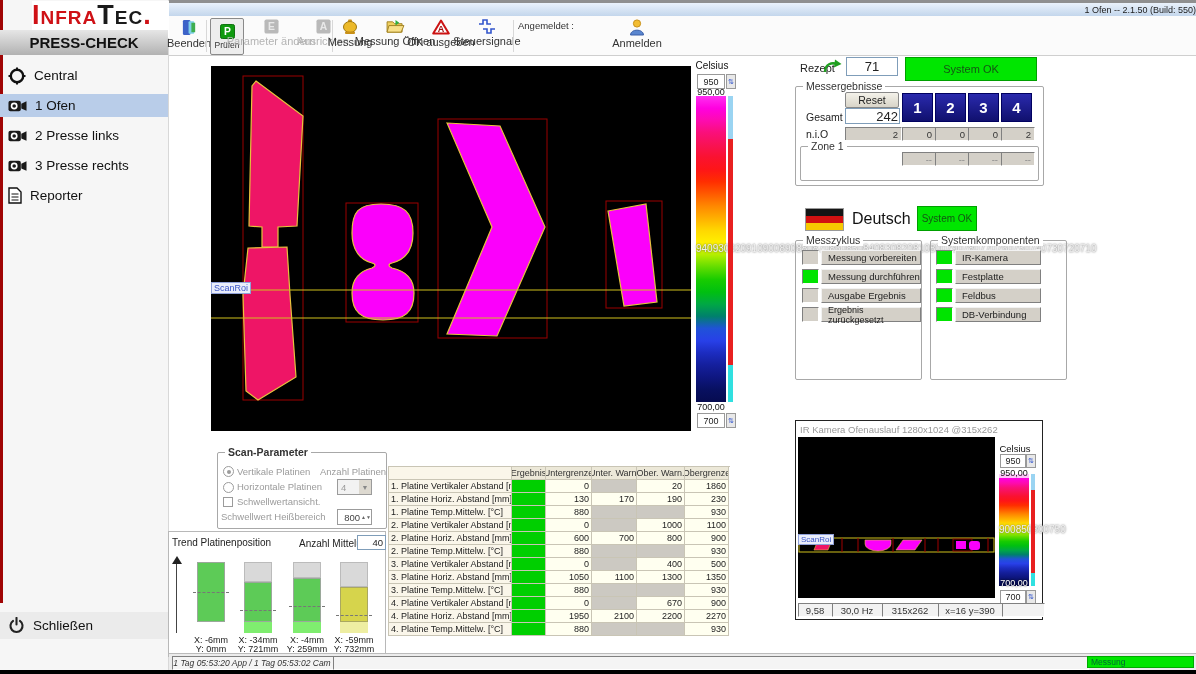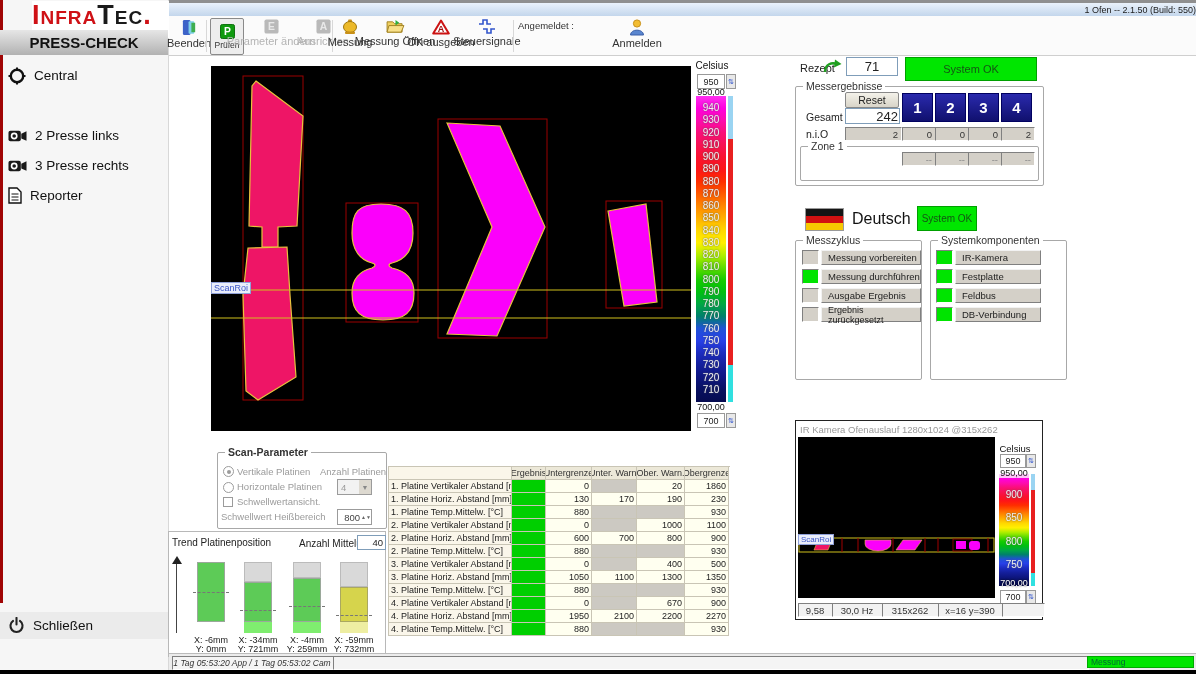--- a/index.html
+++ b/index.html
@@ -26,21 +26,21 @@
   .tbi.dis .lb{color:#b4b4b4;}
   .tsep{width:1px;background:#d8d8d8;position:absolute;top:20px;height:32px;}
   .sbitem{position:absolute;left:0;width:168px;height:23px;display:flex;align-items:center;gap:8px;
           padding-left:8px;box-sizing:border-box;font-size:13.5px;color:#111;cursor:pointer;}
   .sbitem.sel{background:#b9cde9;}
   
   .cbgrad{background:linear-gradient(#ff30f0 0%,#ff00e0 4%,#fd0bb0 8%,#fa0f7a 12%,#f81254 16%,
     #fa1230 20%,#fe1518 24%,#ff2e00 28%,#ff5a00 32%,#ff8800 36%,#ffb000 40%,#ffd800 44%,
     #fff000 48%,#b0ee00 52%,#60dc00 56%,#18cc00 60%,#00c010 64%,#00a844 68%,#00806c 72%,
     #2052d8 76%,#2840e8 80%,#1c2cc0 84%,#141f9c 88%,#0e1680 92%,#081060 96%,#060b50 100%);}
-  .cbticks{display:flex;flex-direction:column;justify-content:space-between;align-items:center;}
+  .cbticks{display:flex;flex-direction:row;justify-content:space-between;align-items:center;}
   .cb-tick{font-size:10px;color:#f0f0f0;text-shadow:0 0 2px #555;line-height:10px;}
   .cbside{background:linear-gradient(#9ad4f2 0%,#9ad4f2 14%,#e82020 14%,#e82020 88%,#30e0e0 88%,#30e0e0 100%);}
   .cbnum{font-size:9px;color:#111;text-align:center;}
   .cbbox{background:#fff;border:1px solid #999;font-size:9px;display:flex;align-items:center;justify-content:center;}
   .minib{background:#e8e8e8;border:1px solid #999;font-size:7px;color:#3355cc;display:flex;align-items:center;justify-content:center;cursor:pointer;}
   
   .trow,.thead{display:grid;grid-template-columns:123px 34px 46px 45px 48px 44px;}
   .thead .tcell{background:#ece8d8;color:#333;justify-content:center;}
   .tcell{border-right:1px solid #c9c5b5;border-bottom:1px solid #c9c5b5;height:12px;font-size:9px;
          display:flex;align-items:center;justify-content:flex-end;padding:0 2px;background:#fffff0;overflow:hidden;white-space:nowrap;}
@@ -69,20 +69,29 @@
 
   <div class="sbitem" style="top:64px;">
     <svg width="18" height="18" viewBox="0 0 18 18">
       <circle cx="9" cy="9" r="6.2" fill="none" stroke="#111" stroke-width="2.4"></circle>
       <line x1="9" y1="0.5" x2="9" y2="3.5" stroke="#111" stroke-width="2"></line>
       <line x1="9" y1="14.5" x2="9" y2="17.5" stroke="#111" stroke-width="2"></line>
       <line x1="0.5" y1="9" x2="3.5" y2="9" stroke="#111" stroke-width="2"></line>
       <line x1="14.5" y1="9" x2="17.5" y2="9" stroke="#111" stroke-width="2"></line>
     </svg>
     <span>Central</span>
+  </div>
+  <div class="sbitem sel" style="top:94px;">
+    <svg width="19" height="14" viewBox="0 0 20 14">
+      <rect x="0.5" y="1.5" width="13" height="11" rx="2" fill="#1a1a1a"></rect>
+      <circle cx="6.5" cy="7" r="3.6" fill="#fff"></circle>
+        <circle cx="6.5" cy="7" r="1.9" fill="#1a1a1a"></circle>
+      <path d="M14 4.5 L19.5 2 V12 L14 9.5 Z" fill="#1a1a1a"></path>
+    </svg>
+    <span>1 Ofen</span>
   </div>
   <div class="sbitem" style="top:124px;">
     <svg width="19" height="14" viewBox="0 0 20 14">
       <rect x="0.5" y="1.5" width="13" height="11" rx="2" fill="#1a1a1a"></rect>
       <circle cx="6.5" cy="7" r="3.6" fill="#fff"></circle>
         <circle cx="6.5" cy="7" r="1.9" fill="#1a1a1a"></circle>
       <path d="M14 4.5 L19.5 2 V12 L14 9.5 Z" fill="#1a1a1a"></path>
     </svg>
     <span>2 Presse links</span>
   </div>

